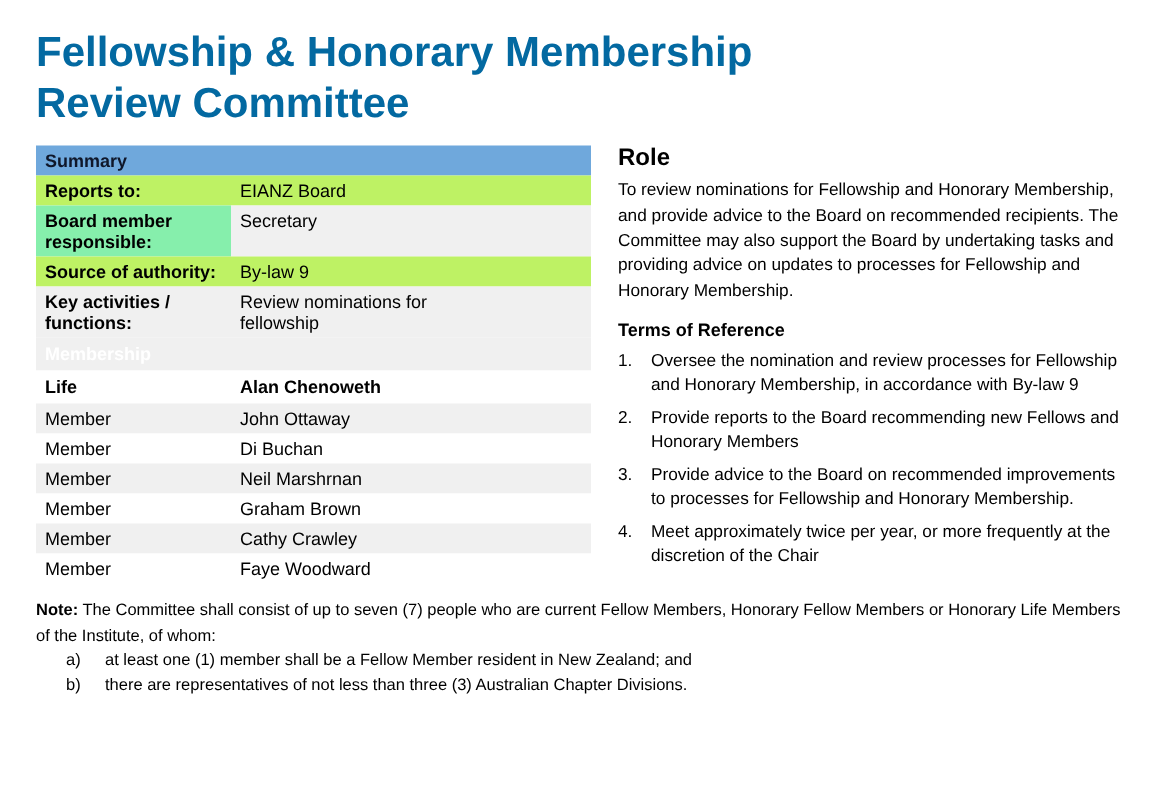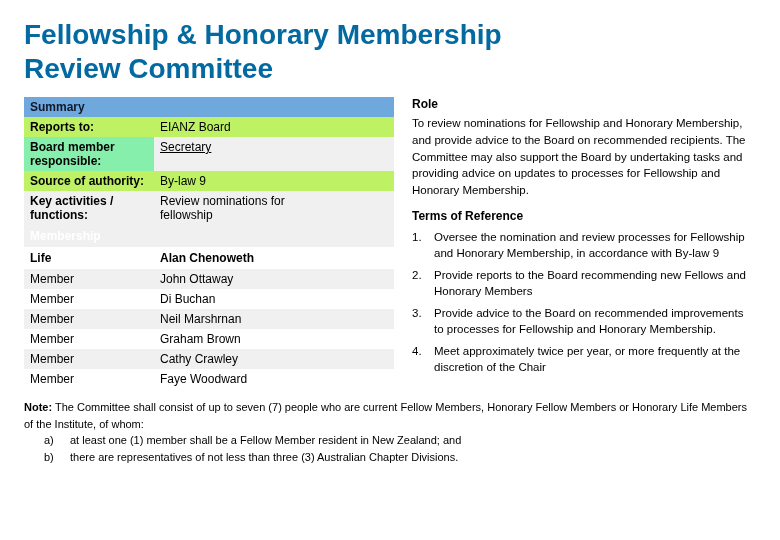--- a/index.html
+++ b/index.html
@@ -73,21 +73,21 @@
     .member-row td {
       padding: 3px 6px;
       font-size: 12px;
     }
     .member-row.even td { background-color: #f0f0f0; }
     .member-row.odd td { background-color: #fff; }
 
     
     .role-title {
       font-weight: bold;
-      font-size: 12px;
+      font-size: 16px;
       margin-bottom: 4px;
     }
     .role-text {
       font-size: 11.5px;
       line-height: 1.45;
       margin-bottom: 10px;
     }
     .tor-title {
       font-weight: bold;
       font-size: 12px;
@@ -141,21 +141,21 @@
           <td colspan="2" class="section-header">Summary</td>
         </tr>
 
         <tr class="odd-row">
           <td class="label-col">Reports to:</td>
           <td>EIANZ Board</td>
         </tr>
 
         <tr>
           <td class="label-col" style="background:#86efac;">Board member<br>responsible:</td>
-          <td style="background:#f0f0f0;text-decoration:underline;">Secretary</td>
+          <td style="background:#f0f0f0;">Secretary</td>
         </tr>
 
         <tr class="odd-row">
           <td class="label-col">Source of authority:</td>
           <td>By-law 9</td>
         </tr>
 
         <tr>
           <td class="label-col" style="background:#f0f0f0;">Key activities /<br>functions:</td>
           <td style="background:#f0f0f0;">Review nominations for<br>fellowship</td>

